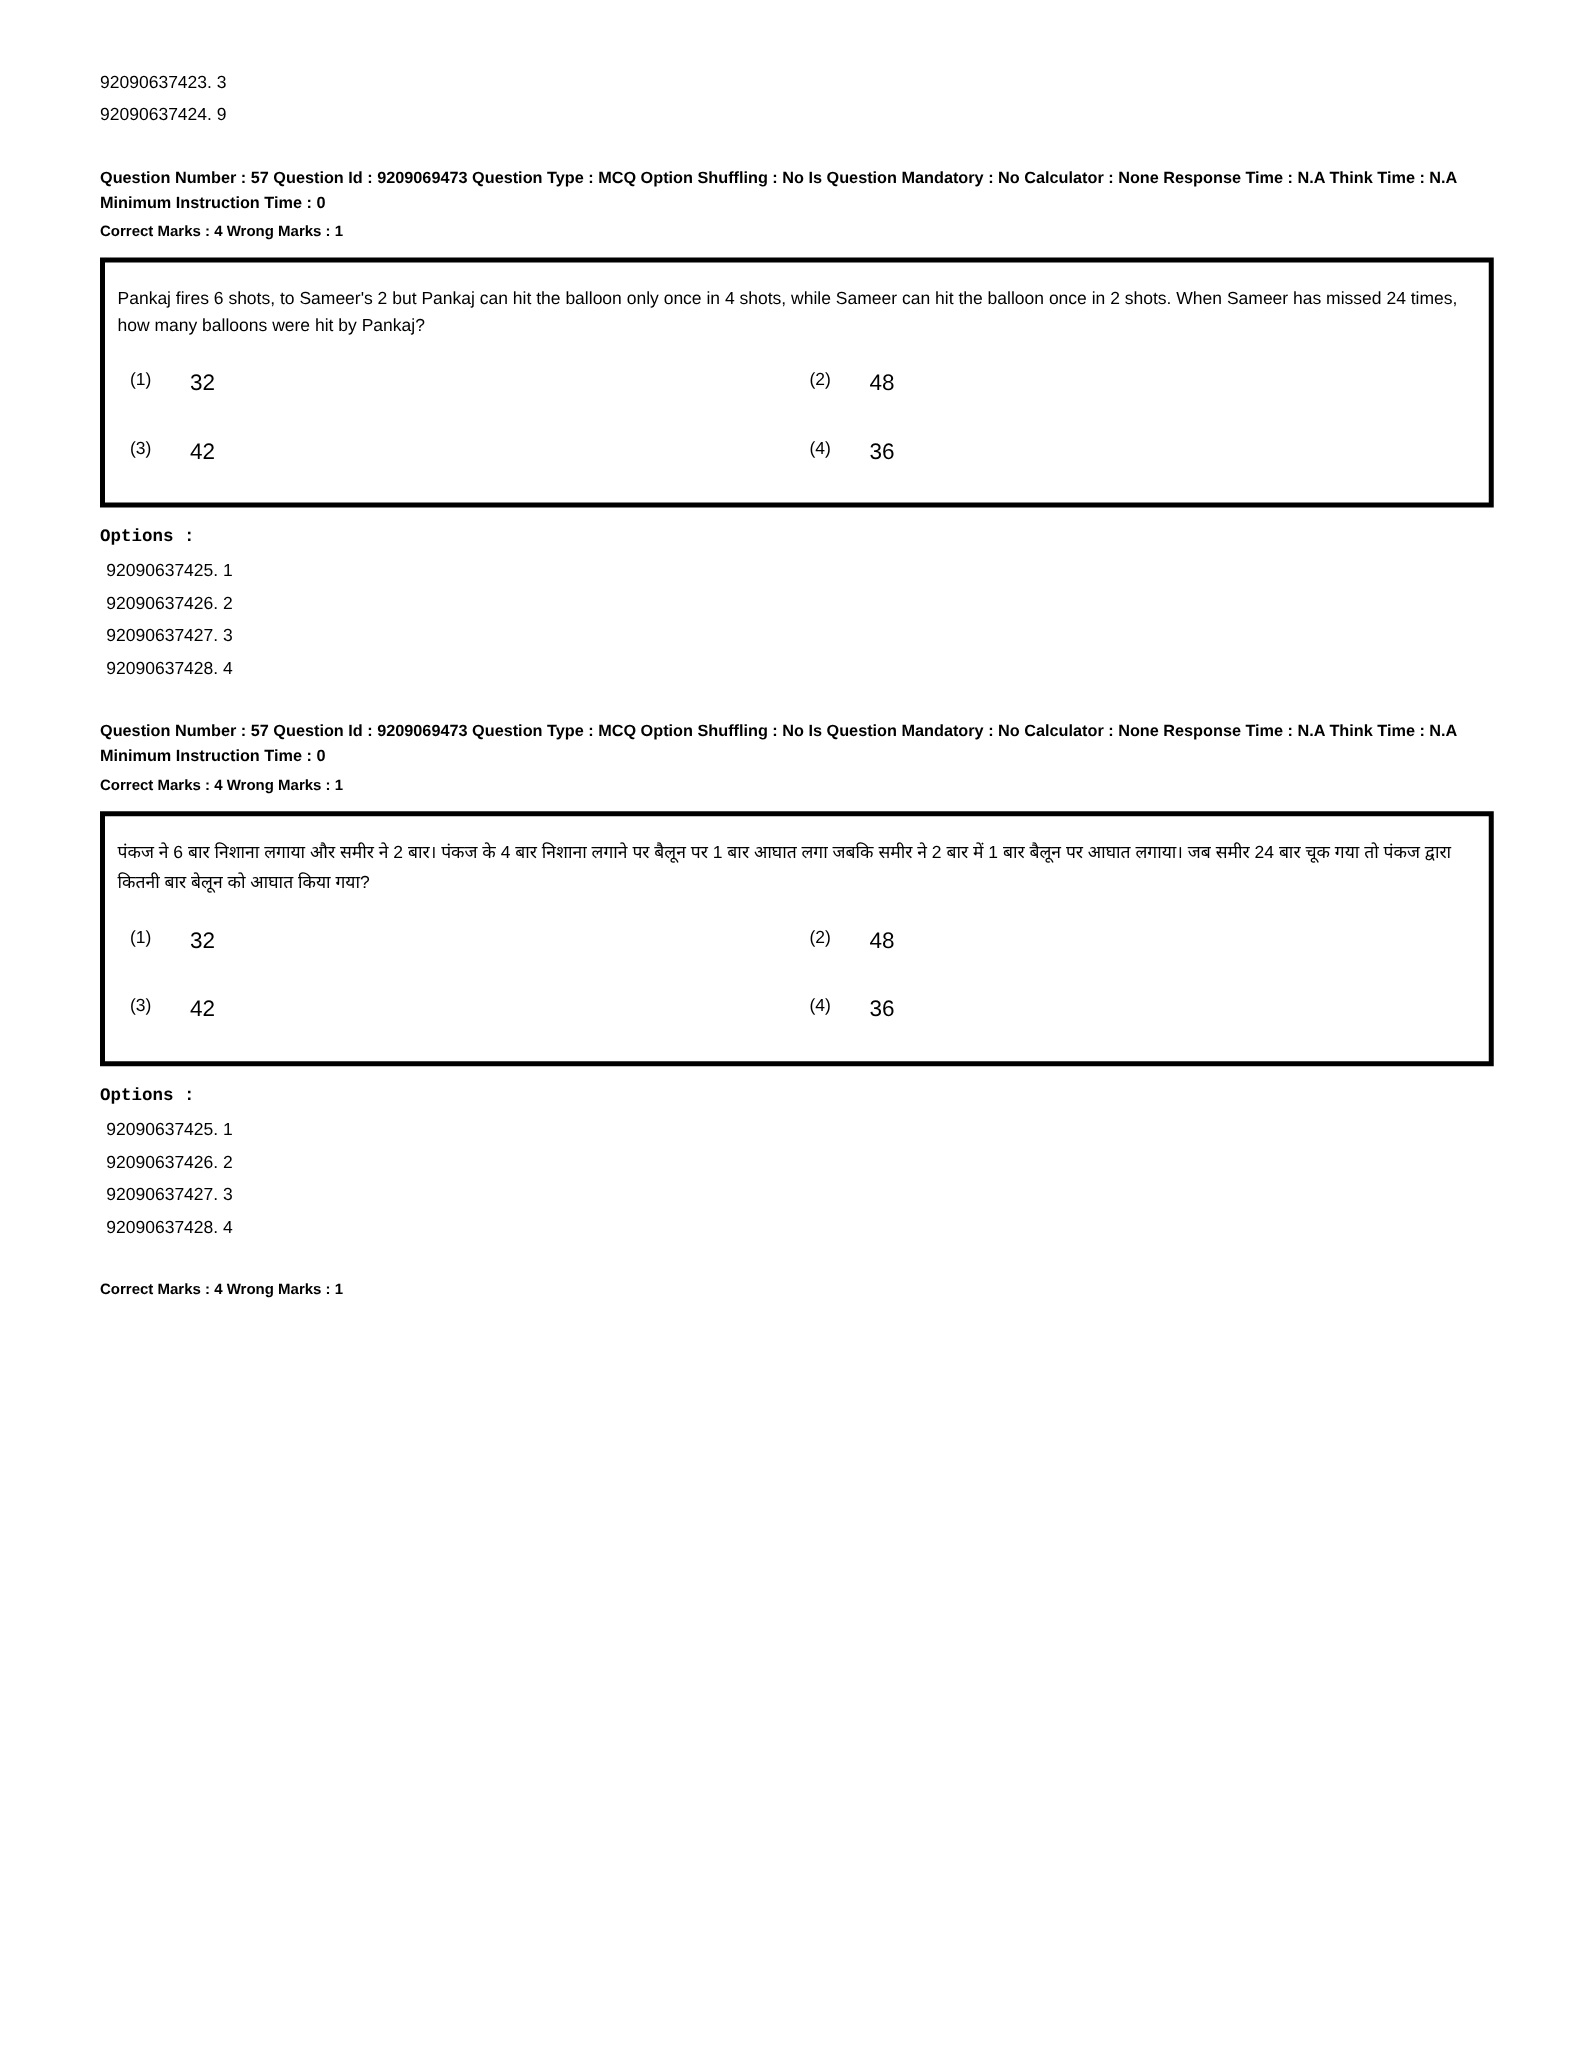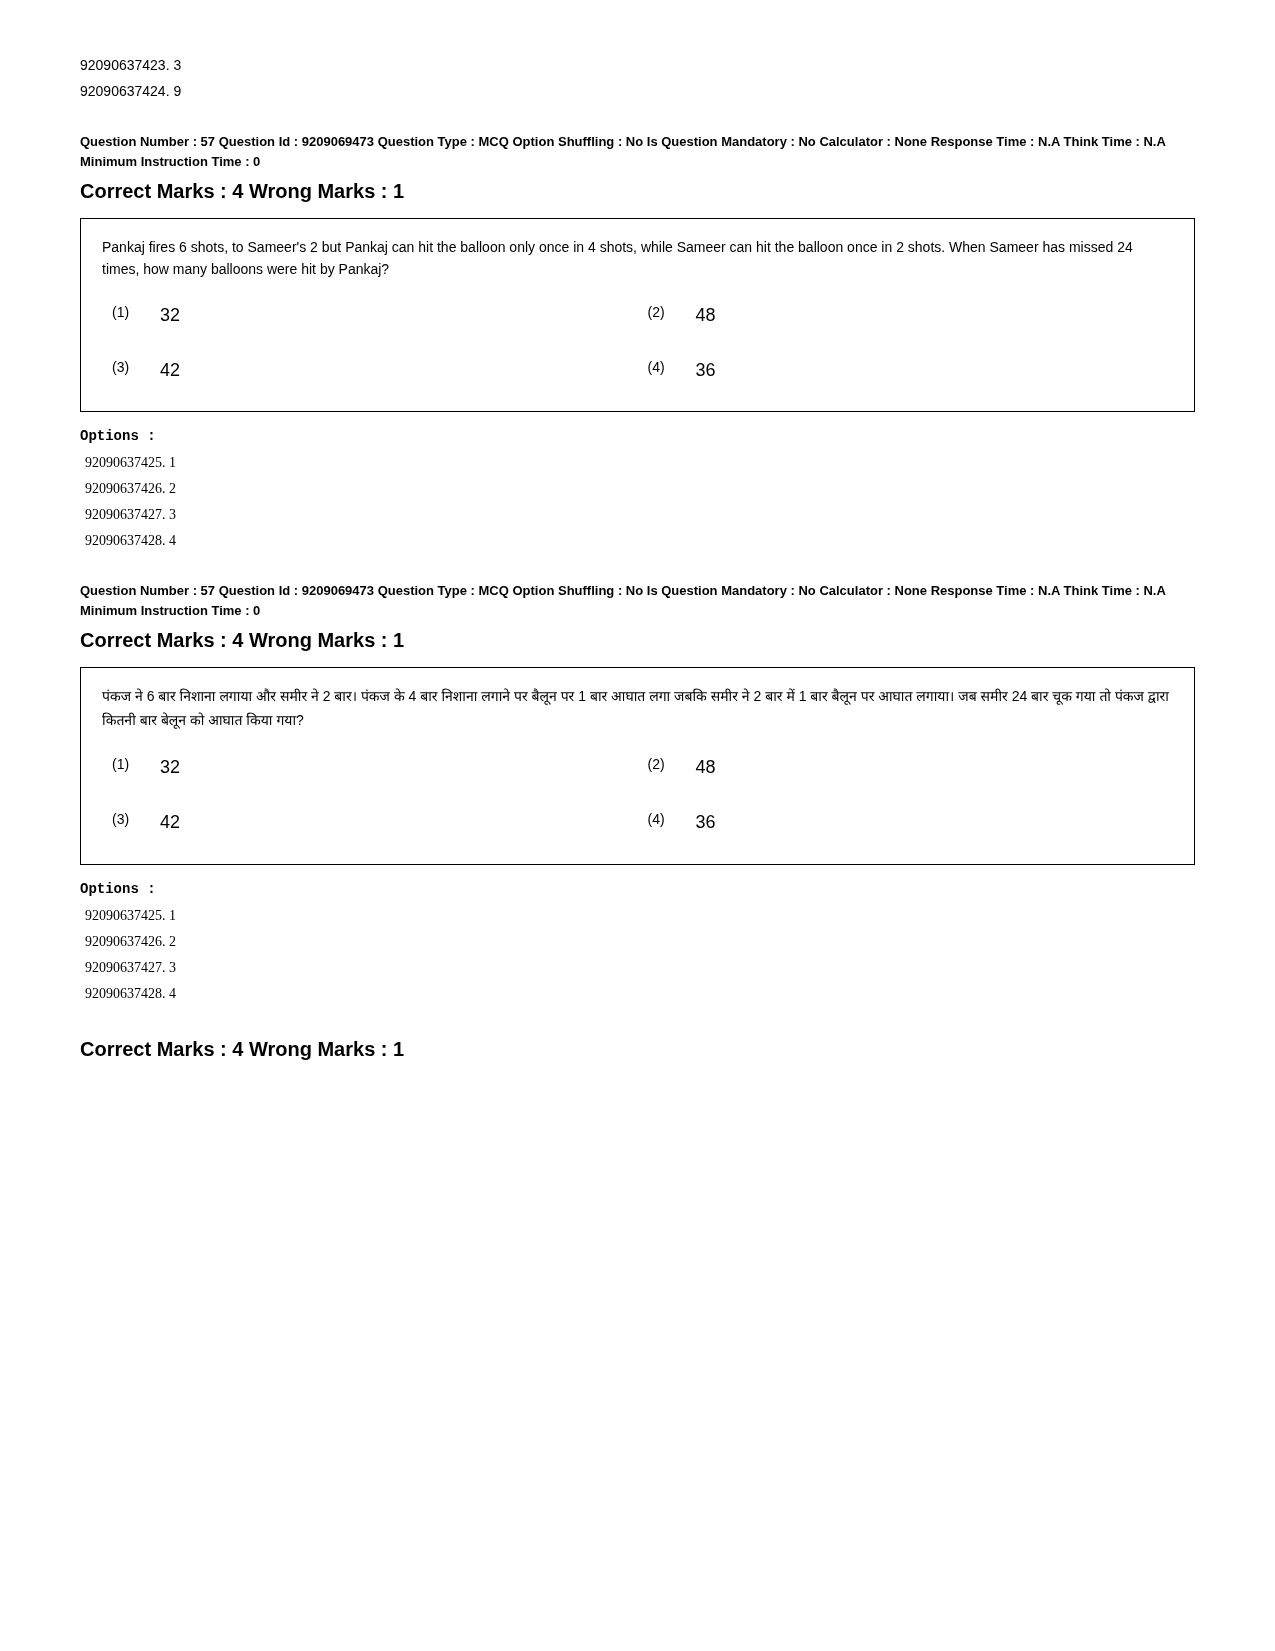--- a/index.html
+++ b/index.html
@@ -26,26 +26,26 @@
       margin-bottom: 30px;
     }
     .question-header {
       font-weight: bold;
       font-size: 13px;
       margin-bottom: 4px;
       line-height: 1.5;
     }
     .marks-line {
       font-weight: bold;
-      font-size: 20px;
+      font-size: 12px;
       margin-bottom: 12px;
     }
     .question-box {
-      border: 1px solid #000000;
-      padding: 12px 16px;
+      border: 4px solid #000000;
+      padding: 12px 5px;
       margin-bottom: 14px;
       font-size: 14px;
       line-height: 1.6;
     }
     .question-text {
       margin-bottom: 10px;
     }
     .options-grid {
       display: grid;
       grid-template-columns: 1fr 1fr;
@@ -65,21 +65,20 @@
     }
     .options-label {
       font-weight: bold;
       font-size: 14px;
       margin-bottom: 4px;
       font-family: Liberation Mono, monospace;
     }
     .option-list p {
       font-size: 14px;
       margin-bottom: 2px;
-      font-family: Liberation Serif, serif;
     }
     .hindi-text {
       font-size: 14px;
       line-height: 1.7;
     }
   </style>
 </head>
 <body>
 
 <div class="top-ids">

